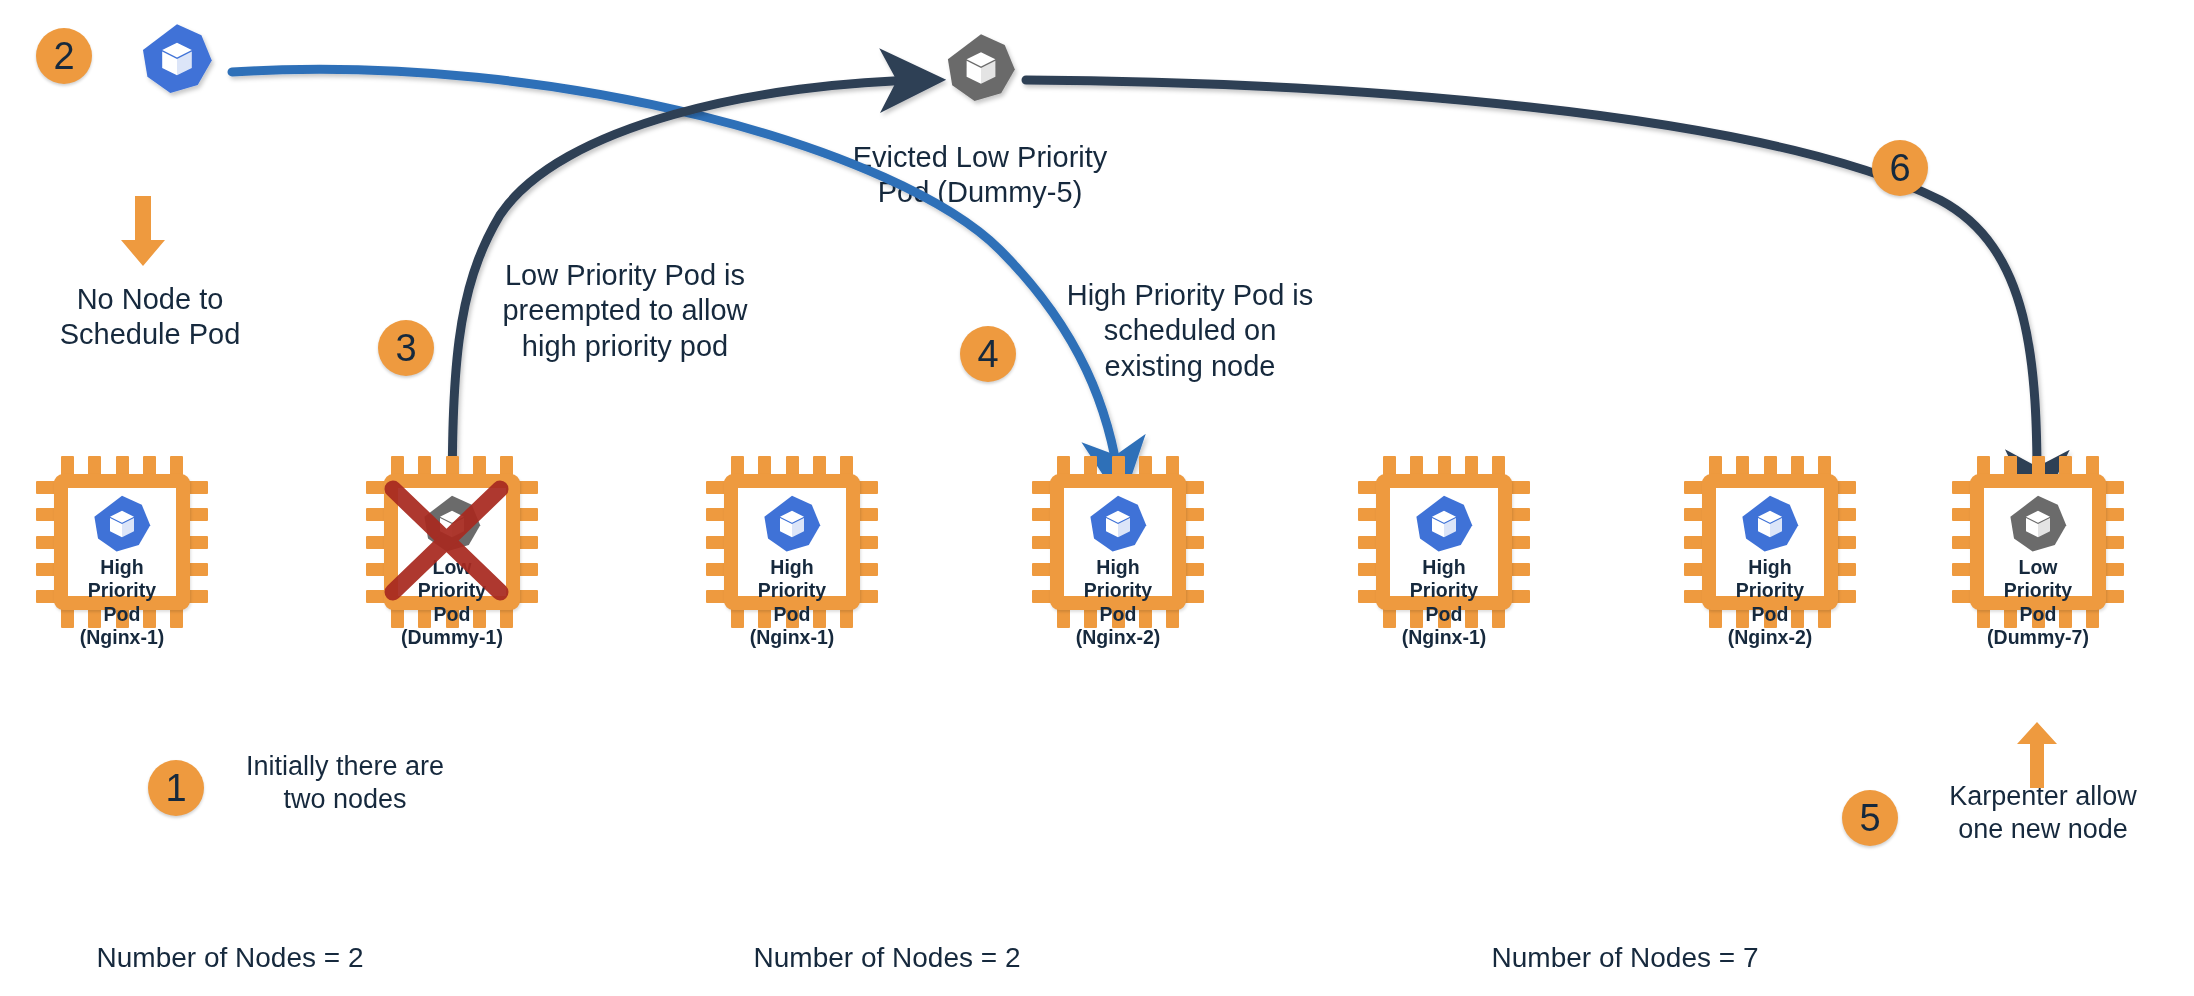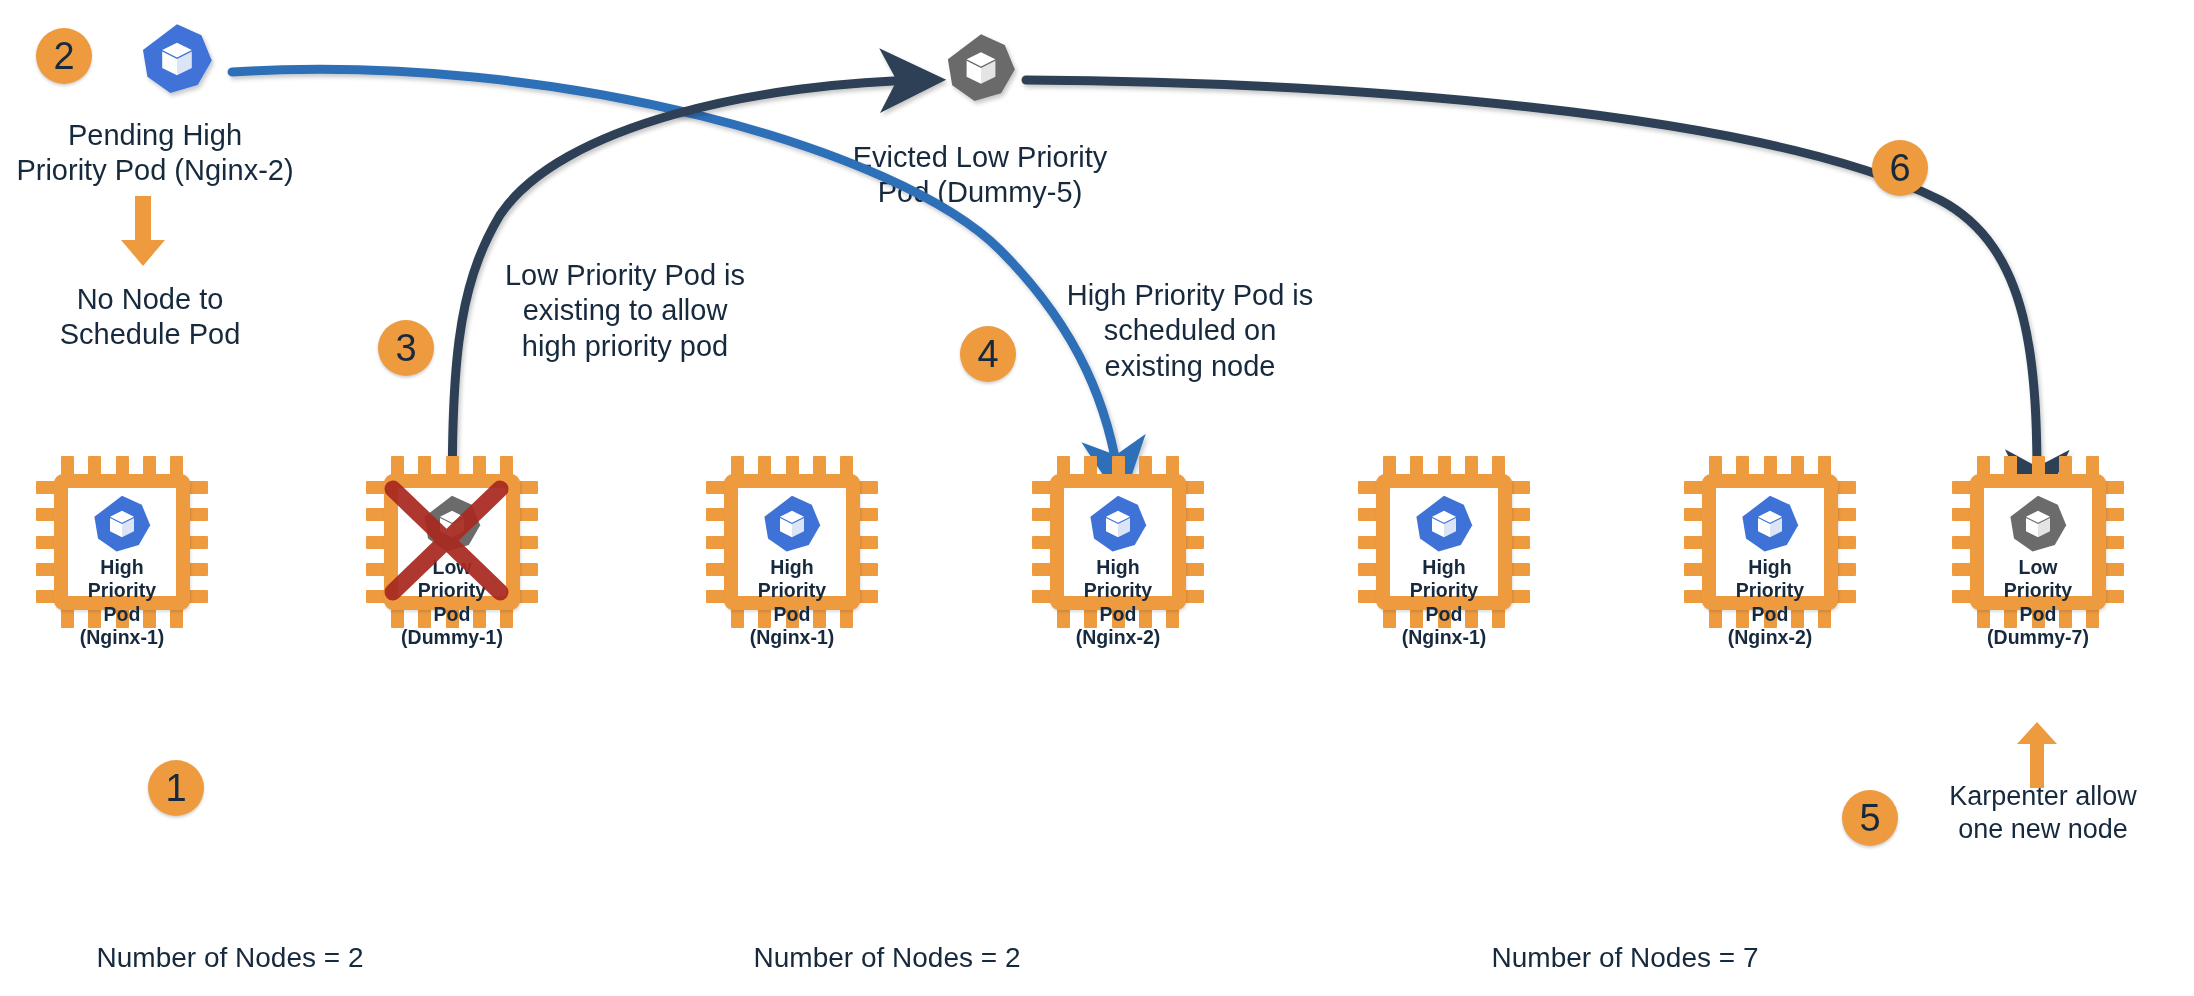--- a/index.html
+++ b/index.html
@@ -128,22 +128,20 @@
     <svg class="pod" width="74" height="74" viewBox="0 0 100 100" filter="url(#softShadow)">
       <polygon points="50,3 83,18 97,52 78,85 41,96 10,74 4,38" fill="#3F72D7"></polygon>
       <g fill="#ffffff">
         <polygon points="50,28 70,38 50,48 30,38"></polygon>
         <polygon points="30,40 50,50 50,72 30,62"></polygon>
         <polygon points="70,40 70,62 50,72 50,50" opacity="0.82"></polygon>
       </g>
     </svg>
   </div>
 
-  <div class="label t30" style="left:0px;top:118px;width:310px;">Pending High
-Priority Pod (Nginx-2)</div>
 
   <svg class="abs" style="left:118px;top:196px;z-index:3;" width="50" height="72" viewBox="0 0 50 72">
     <path d="M17,0 H33 V44 H47 L25,70 L3,44 H17 Z" fill="#EE9A3F"></path>
   </svg>
 
   <div class="label t30" style="left:0px;top:282px;width:300px;">No Node to
 Schedule Pod</div>
 
   <div class="abs" style="left:945px;top:32px;z-index:5;">
     <svg class="pod" width="72" height="72" viewBox="0 0 100 100" filter="url(#softShadow)">
@@ -153,21 +151,21 @@
         <polygon points="30,40 50,50 50,72 30,62"></polygon>
         <polygon points="70,40 70,62 50,72 50,50" opacity="0.82"></polygon>
       </g>
     </svg>
   </div>
   <div class="label t30" style="left:830px;top:140px;width:300px;">Evicted Low Priority
 Pod (Dummy-5)</div>
 
   <div class="badge" style="left:378px;top:320px;">3</div>
   <div class="label t30" style="left:460px;top:258px;width:330px;">Low Priority Pod is
-existing to allow
+preempted to allow
 high priority pod</div>
 
   <div class="badge" style="left:960px;top:326px;">4</div>
   <div class="label t30" style="left:1035px;top:278px;width:310px;">High Priority Pod is
 scheduled on
 existing node</div>
 
   <div class="badge" style="left:1872px;top:140px;">6</div>
 
   <div class="node" id="n-g1-1" style="left:36px;top:456px;">
@@ -451,20 +449,22 @@
   </div>
 
   <svg class="layer over" viewBox="0 0 2194 996">
     <g stroke="#A82A20" stroke-width="17" stroke-linecap="round" opacity="0.93">
       <line x1="393" y1="489" x2="500" y2="592"></line>
       <line x1="500" y1="489" x2="393" y2="592"></line>
     </g>
   </svg>
 
   <div class="badge" style="left:148px;top:760px;">1</div>
+  <div class="label t28" style="left:210px;top:750px;width:270px;">Initially there are
+two nodes</div>
 
   <svg class="abs" style="left:2014px;top:722px;z-index:4;" width="46" height="66" viewBox="0 0 46 66">
     <path d="M16,66 V22 H3 L23,0 L43,22 H30 V66 Z" fill="#EE9A3F"></path>
   </svg>
   <div class="badge" style="left:1842px;top:790px;">5</div>
   <div class="label t28" style="left:1898px;top:780px;width:290px;">Karpenter allow
 one new node</div>
 
   <svg class="layer over" viewBox="0 0 996 0" preserveAspectRatio="none" style="height:996px;">
     <g fill="none" stroke="#EE9A3F" stroke-width="8" stroke-linecap="round" stroke-linejoin="round" filter="url(#softShadow)">

